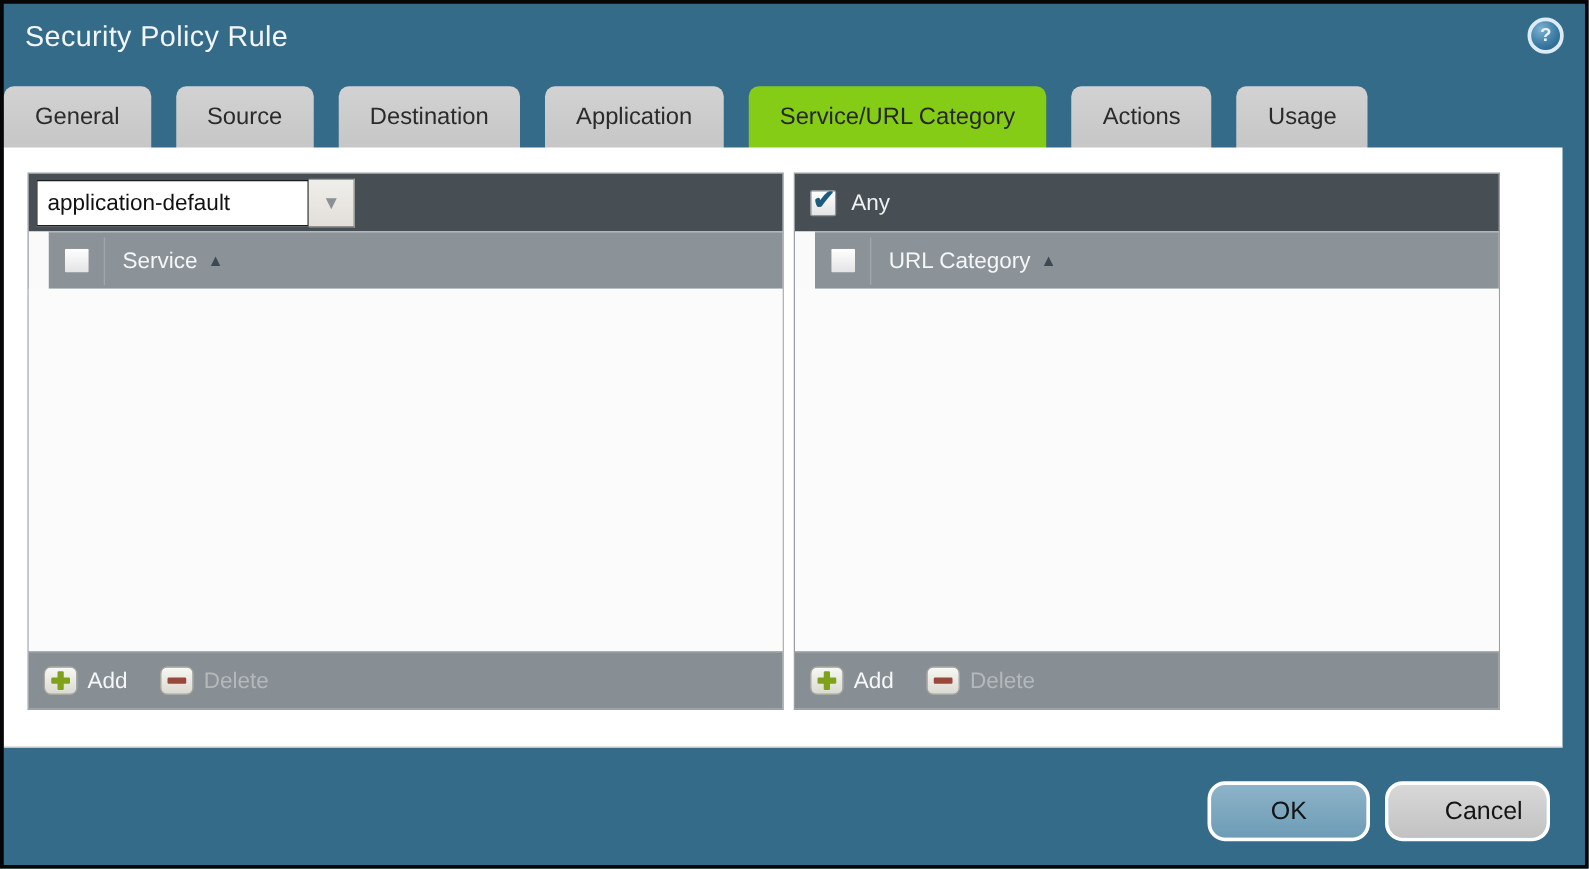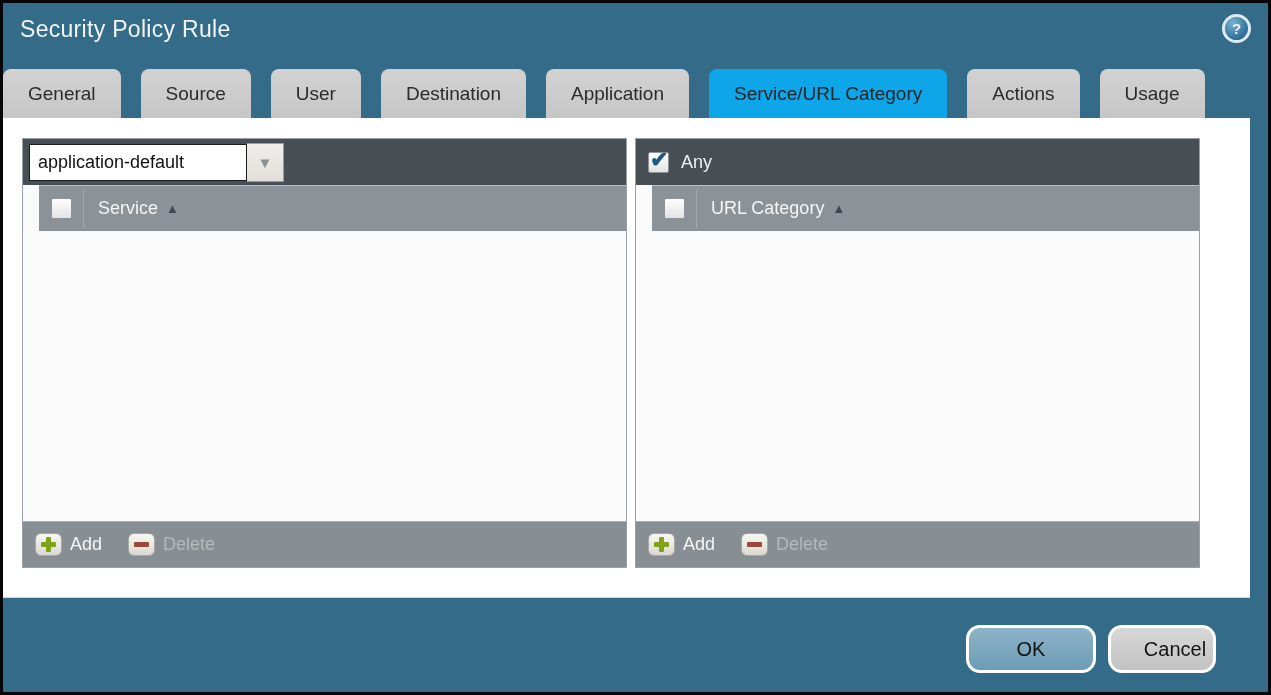--- a/index.html
+++ b/index.html
@@ -23,21 +23,21 @@
   .help span { color:#eaf3f9; font-size:15px; font-weight:bold; line-height:1; }
 
   
   .tabs { position:absolute; left:0; top:66px; display:flex; gap:20px; }
   .tab {
     height:50px; line-height:50px; padding:0 25px;
     background:linear-gradient(#d2d2d2,#c6c6c6);
     border-radius:8px 8px 0 0; color:#2b2b2b; font-size:19px;
     cursor:pointer; white-space:nowrap;
   }
-  .tab.active { background:#0ea5e9; color:#262626;text-align:right; }
+  .tab.active { background:#84cc16; color:#262626;text-align:right; }
 
   
   .content {
     position:absolute; left:0; top:115px; width:1247px; height:480px;
     background:#ffffff; border-bottom:1px solid #d8d8d8;
   }
   .panel {
     position:absolute; top:20px; height:430px;
     border:1px solid #9aa0a5; display:flex; flex-direction:column;
     background:#fafafa;
@@ -105,37 +105,36 @@
   .tb-btn.disabled .tb-label { color:#b3b8bb; }
 
   
   .btn {
     position:absolute; top:622px; height:48px; border-radius:14px;
     border:3px solid #ffffff; font-size:20px; color:#141414;
     display:flex; align-items:center; justify-content:center; cursor:pointer;
     font-family:"Liberation Sans", sans-serif;
   }
   .btn.ok { left:963px; width:130px; background:linear-gradient(#8db3c8,#6d9cb6); }
-  .btn.cancel { left:1105px; width:108px; background:linear-gradient(#d8d8d8,#c2c2c2);padding-left:26px; }
+  .btn.cancel { left:1105px; width:132px; background:linear-gradient(#d8d8d8,#c2c2c2);padding-left:26px; }
 </style>
 </head>
 <body>
 
 <div class="dialog">
 
   <div class="title">Security Policy Rule</div>
 
   <div class="help">
     <span>?</span>
   </div>
 
   <div class="tabs">
     <div class="tab">General</div>
     <div class="tab">Source</div>
-    <div class="tab">User</div>
     <div class="tab">Destination</div>
     <div class="tab">Application</div>
     <div class="tab active">Service/URL Category</div>
     <div class="tab">Actions</div>
     <div class="tab">Usage</div>
   </div>
 
   <div class="content">
 
     <div class="panel left">

